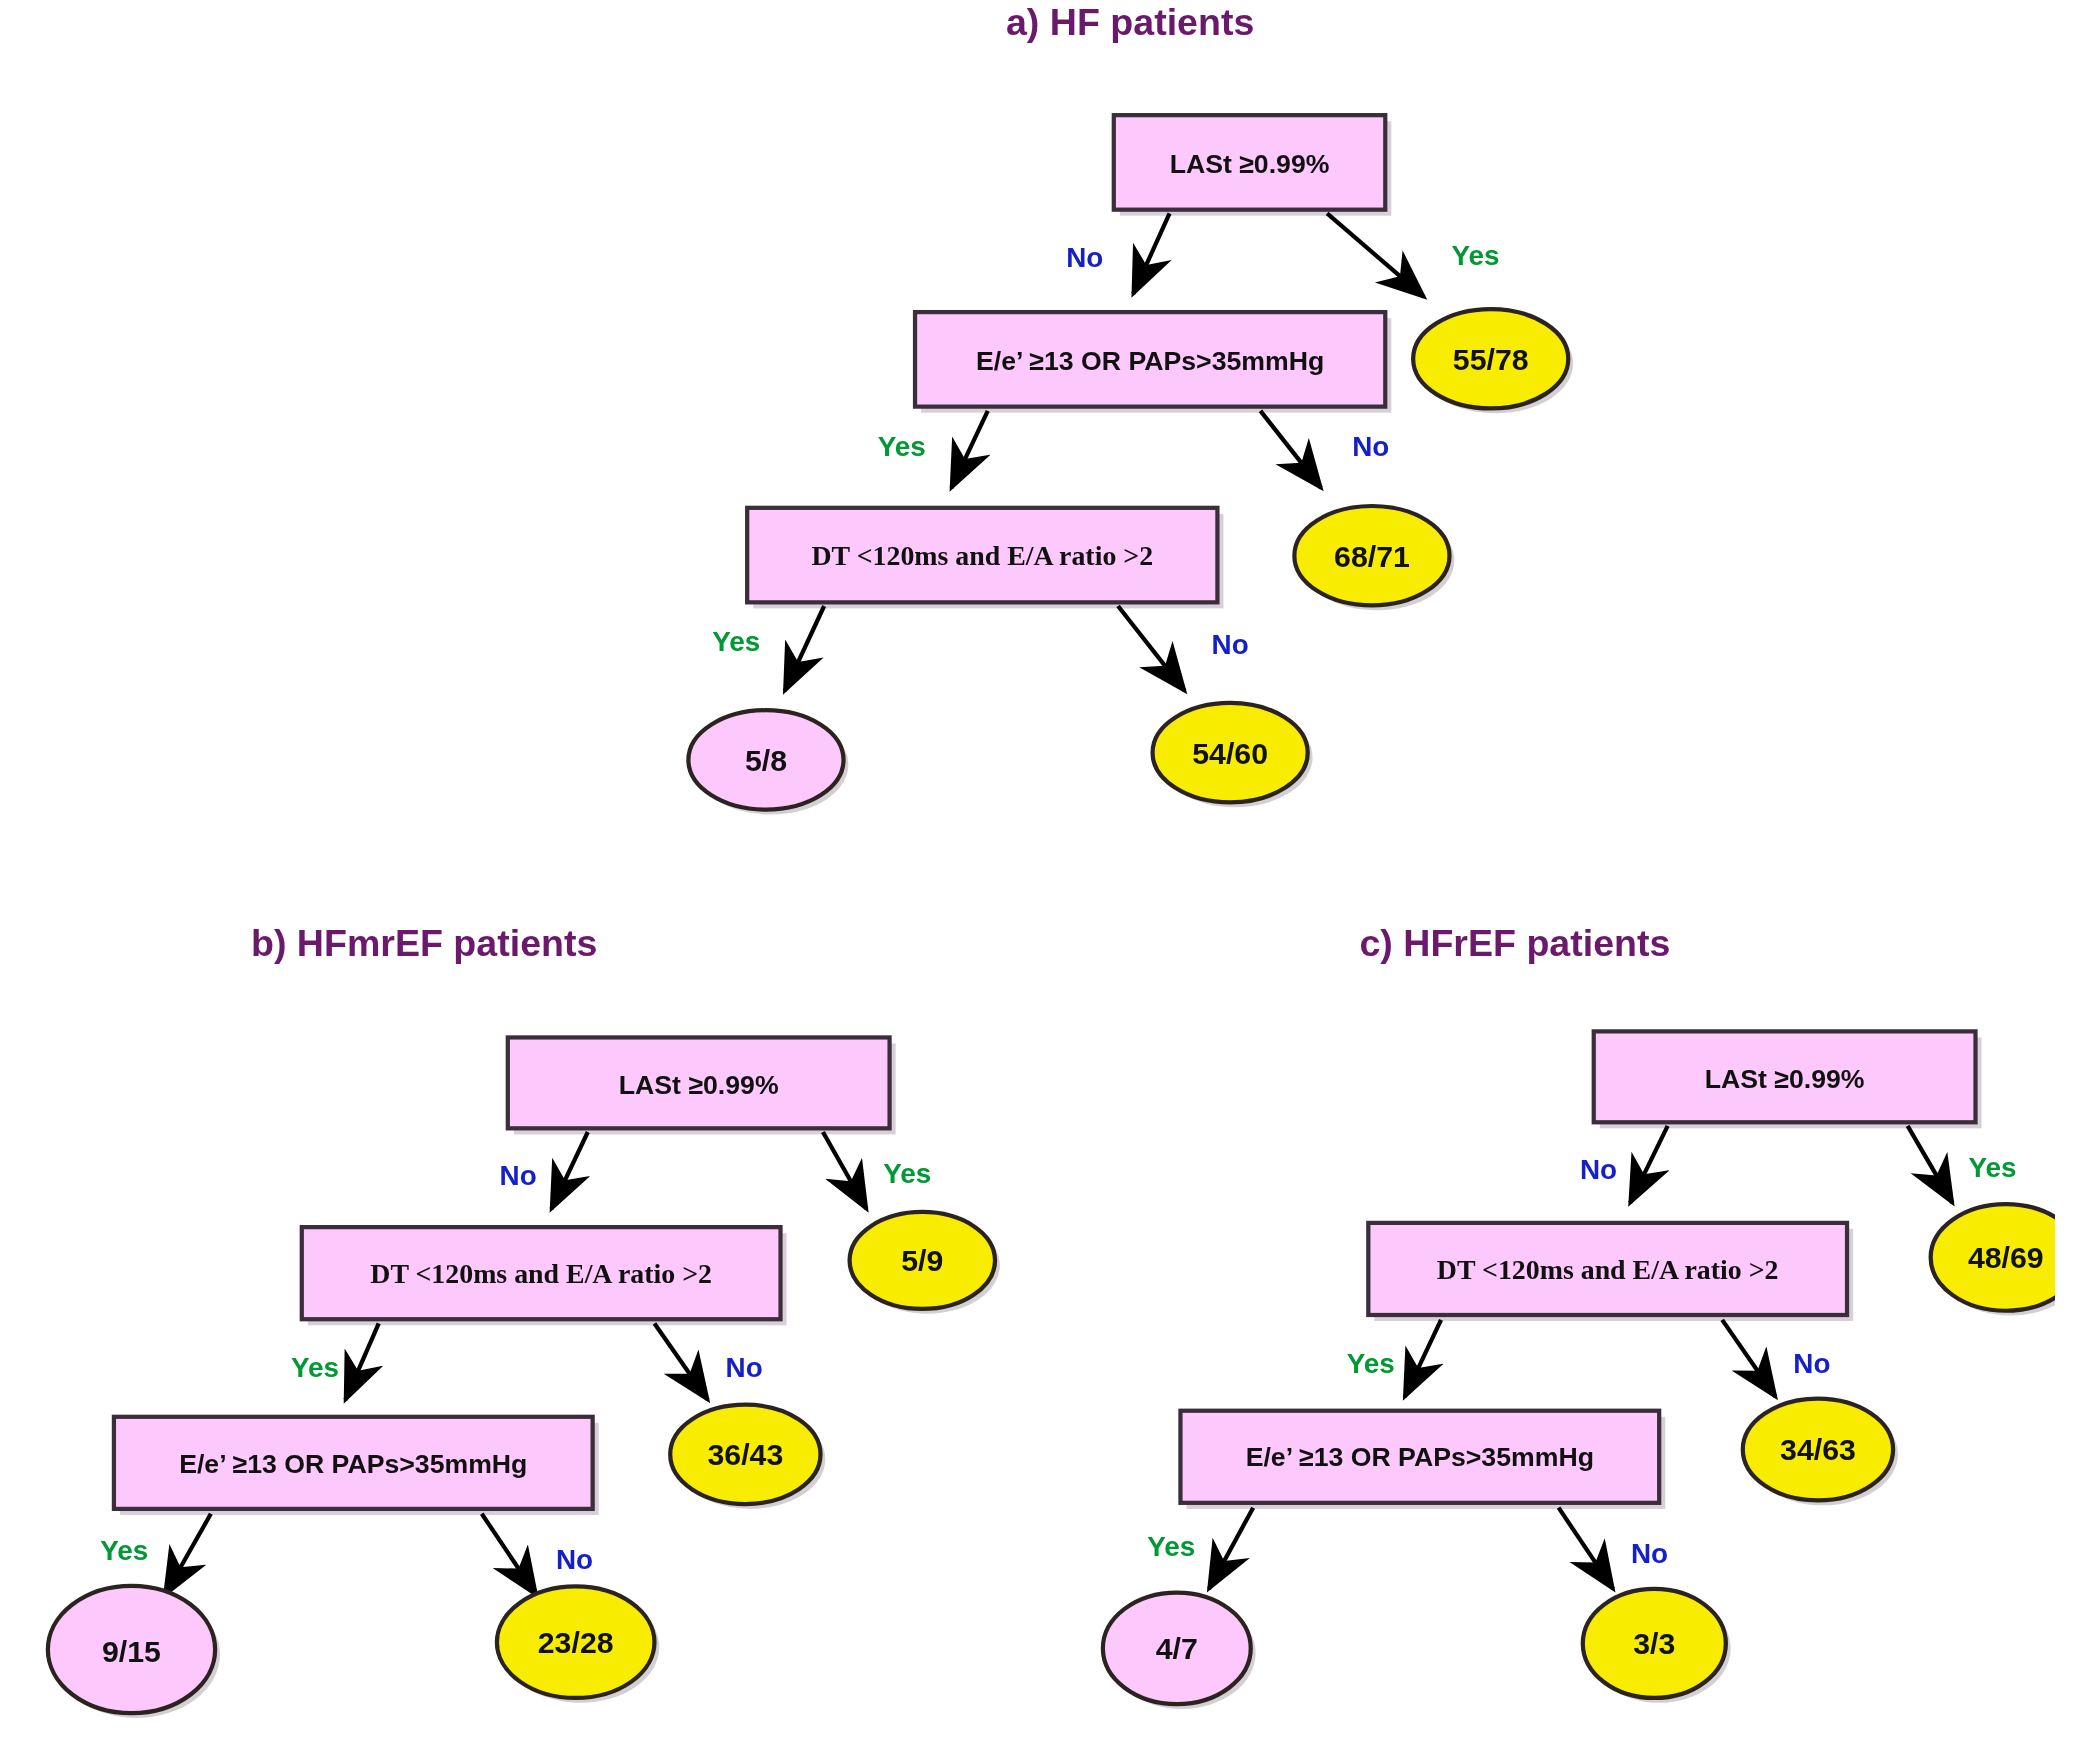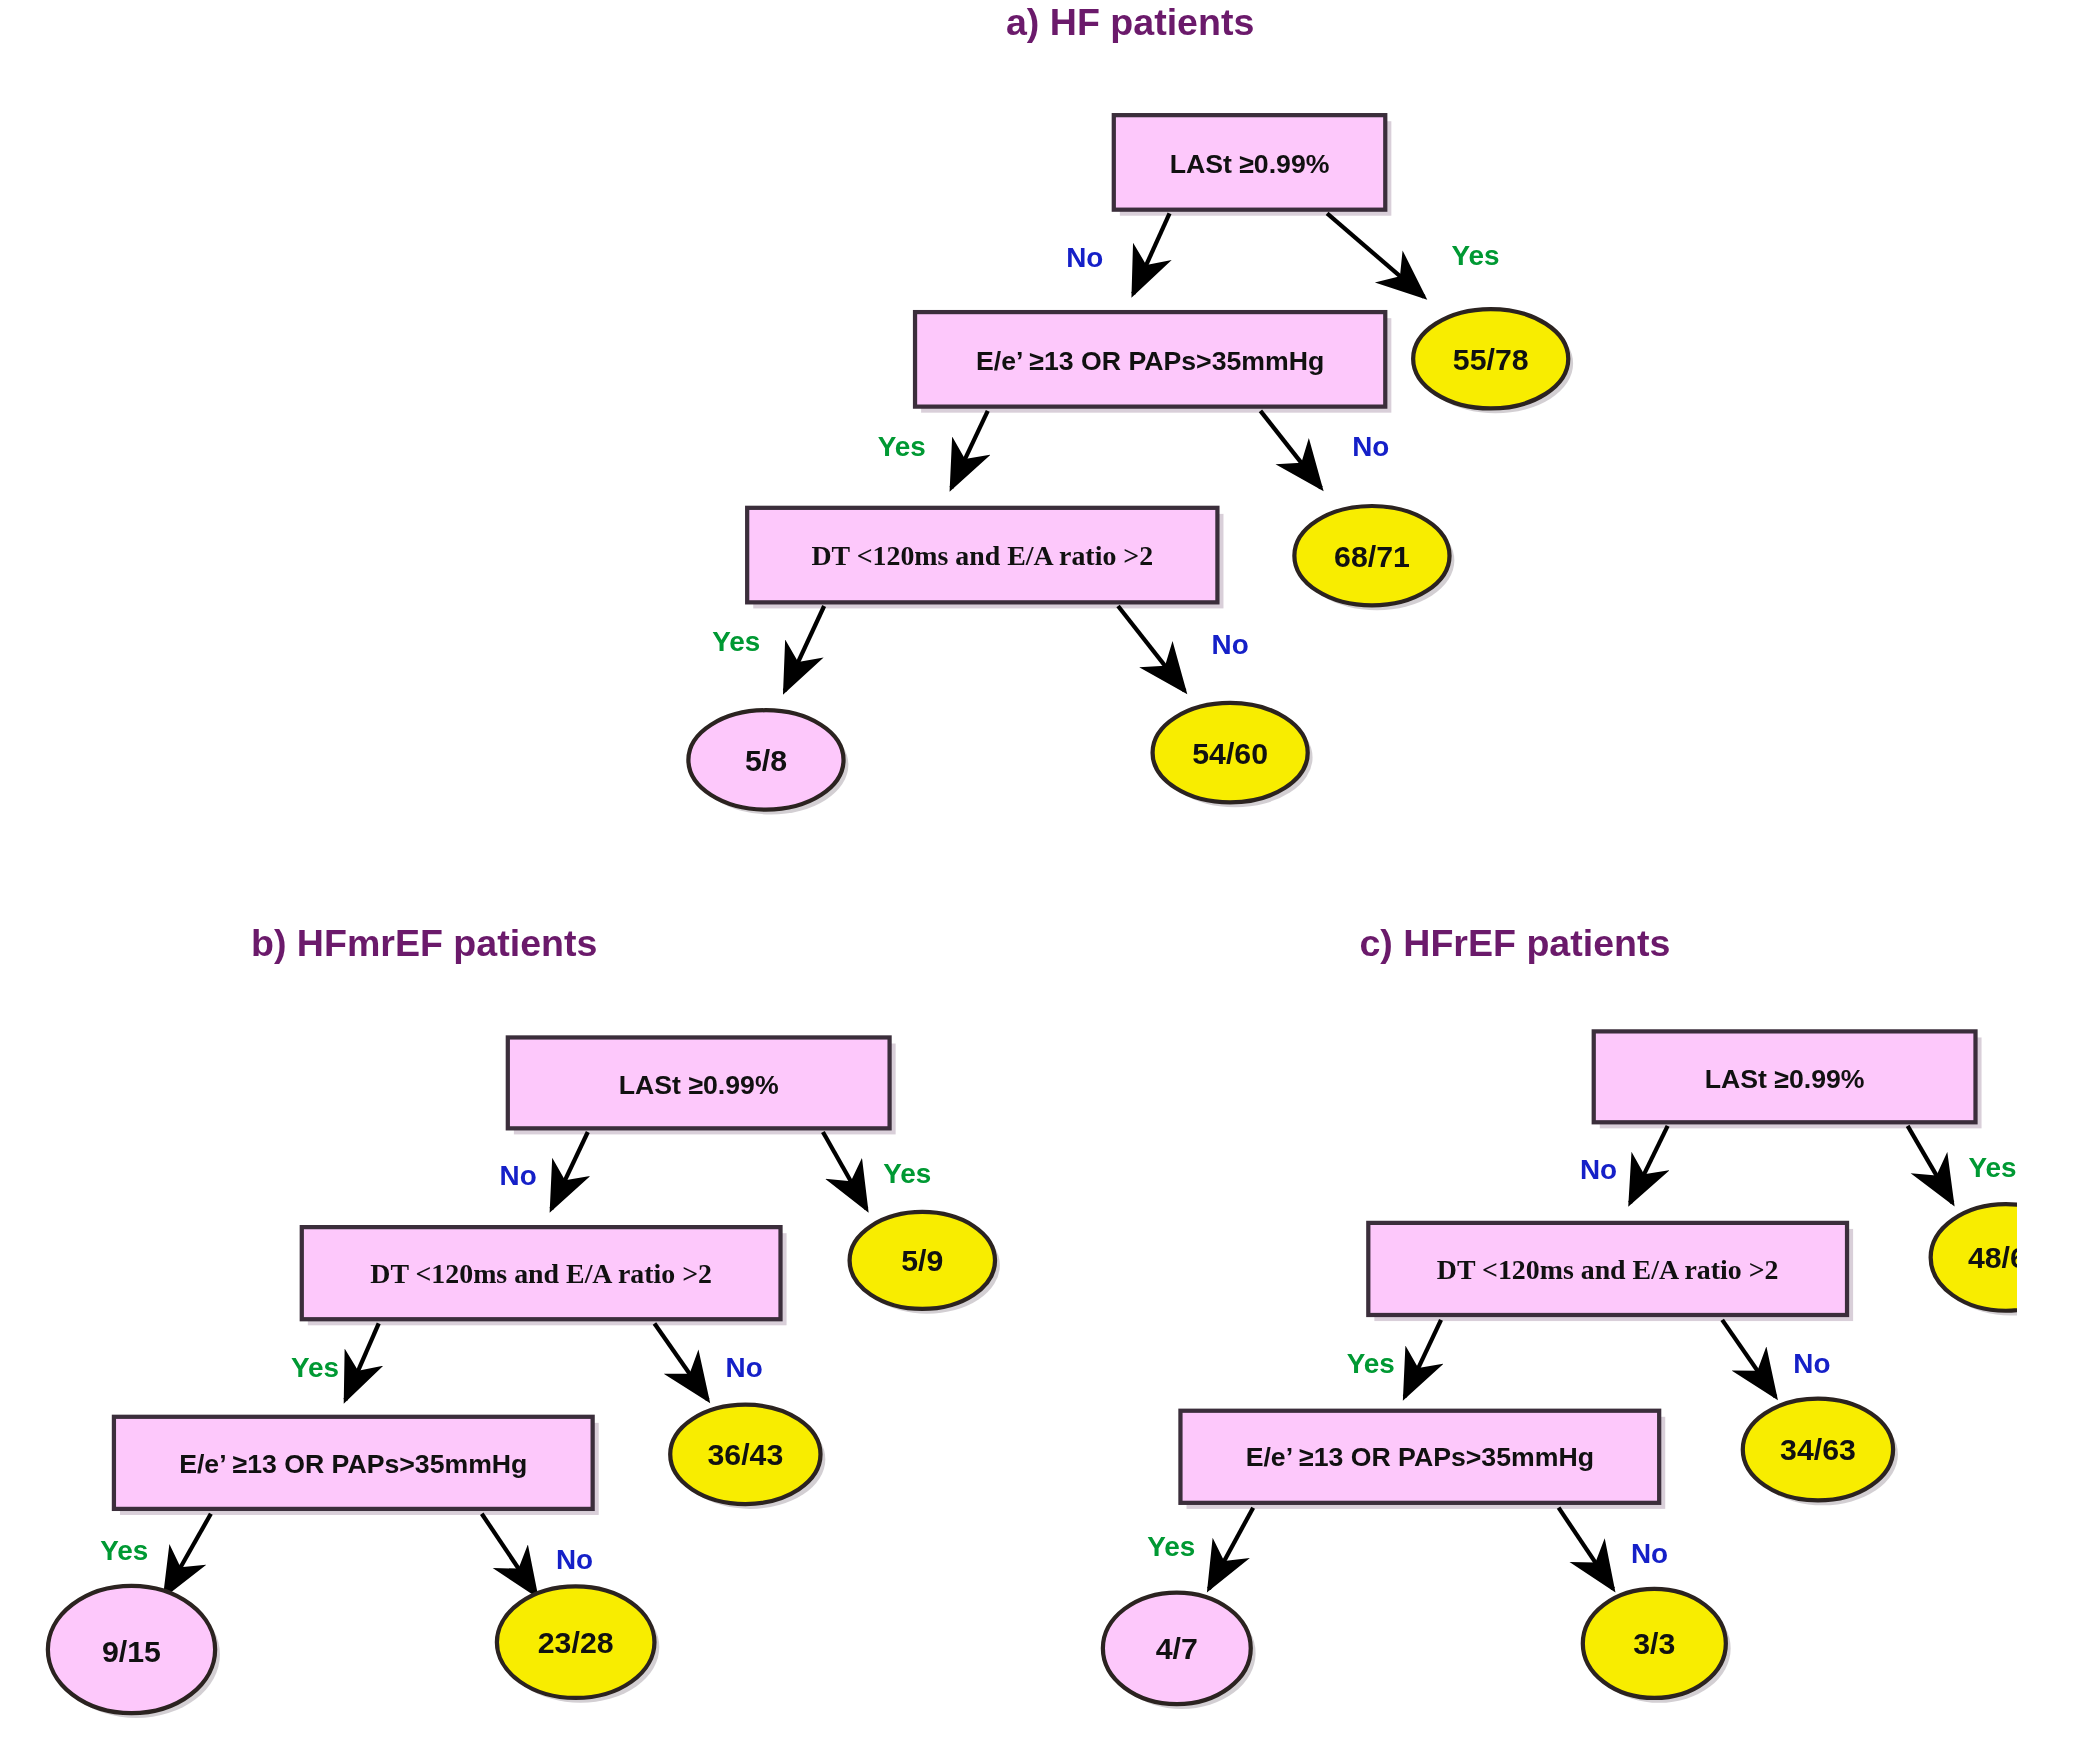--- a/index.html
+++ b/index.html
@@ -1,17 +1,17 @@
 <!DOCTYPE html>
 <html style="font-size:9.7px"><head>
 <meta charset="utf-8">
 <style>
   html,body{margin:0;padding:0;background:#ffffff;}
   body{width:2087px;height:1761px;font-family:"Liberation Sans",sans-serif;}
-  #stage{position:relative;width:2017px;height:1761px;background:#fff;overflow:hidden;}
+  #stage{position:relative;width:2017px;height:1761px;background:#fff;overflow:hidden;padding-left:38px;}
   svg#diagram{position:absolute;left:0;top:0;width:2087px;height:1761px;display:block;}
   .panel-title{font-family:"Liberation Sans",sans-serif;font-weight:bold;font-size:62px;fill:#6B1A6B;}
   .node-box-rect{fill:#FDC8FB;stroke:#3B2E3B;stroke-width:7;}
   .node-box-shadow{fill:#B9A8B9;opacity:.55;}
   .node-text-sans{font-family:"Liberation Sans",sans-serif;font-weight:bold;font-size:44px;fill:#111111;}
   .node-text-serif{font-family:"Liberation Serif",serif;font-weight:bold;font-size:46px;fill:#111111;}
   .leaf-yellow{fill:#F8ED00;stroke:#2B2320;stroke-width:7;}
   .leaf-pink{fill:#FDC8FB;stroke:#2B2320;stroke-width:7;}
   .leaf-shadow{fill:#A89FA8;opacity:.5;}
   .leaf-text{font-family:"Liberation Sans",sans-serif;font-weight:bold;font-size:50px;fill:#111111;}

